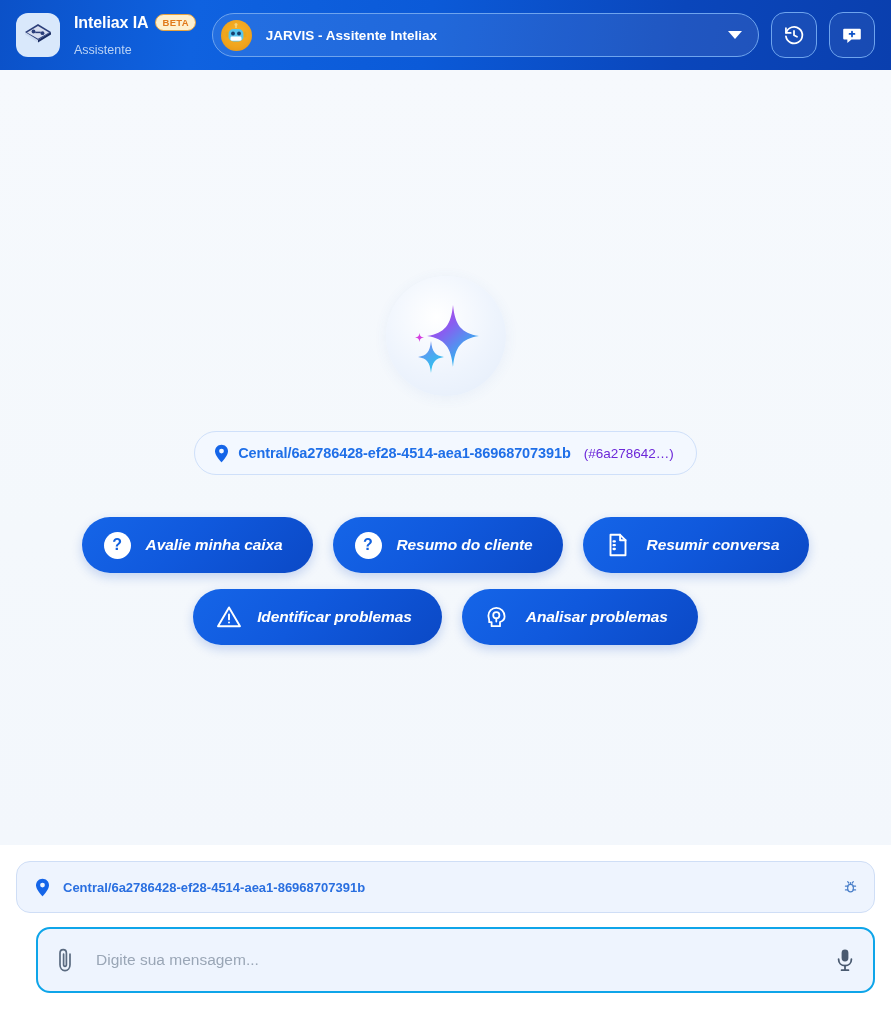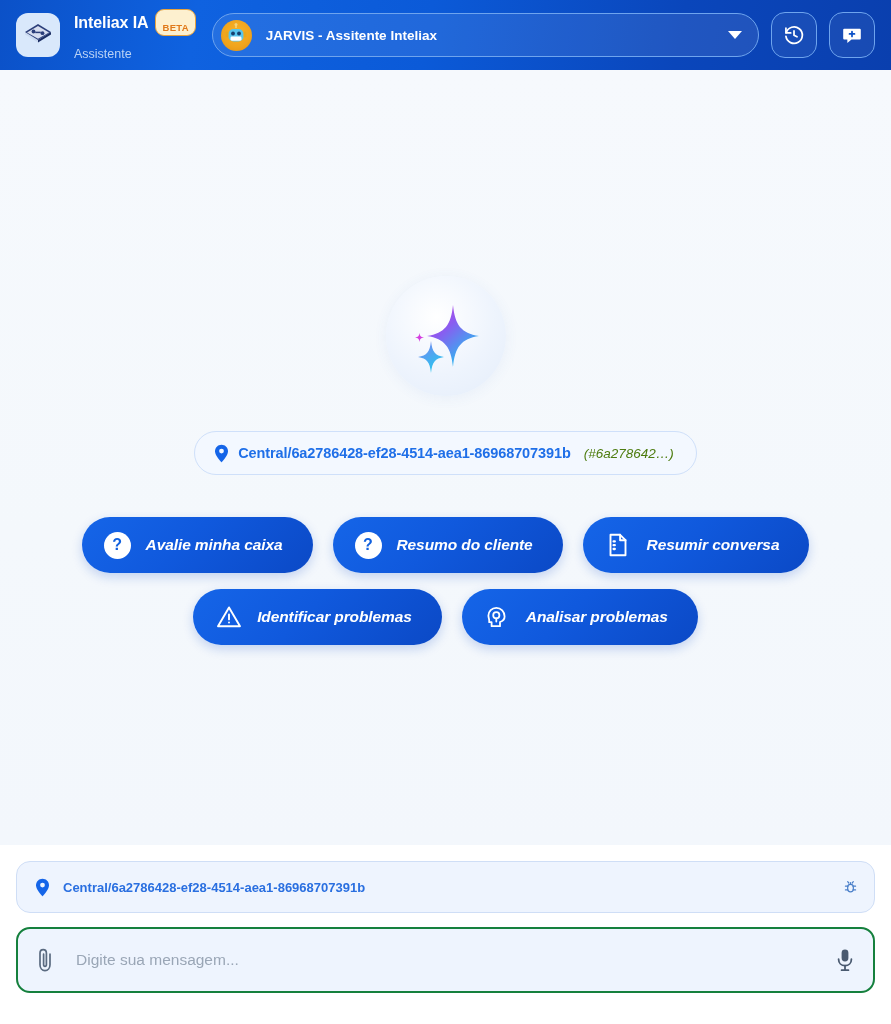--- a/index.html
+++ b/index.html
@@ -62,21 +62,21 @@
     letter-spacing: -0.1px;
     white-space: nowrap;
   }
   .beta-badge {
     background: #fdf0cf;
     color: #e0791a;
     border: 1.3px solid #e8a33d;
     border-radius: 9px;
     font-size: 9.5px;
     font-weight: bold;
-    padding: 13px 6px 2px;
+    padding: 3px 6px 2px;
     letter-spacing: 0.3px;
     line-height: 1.1;
   }
   .brand-sub {
     color: #b9d2f5;
     font-size: 12.5px;
     margin-top: 11px;
     white-space: nowrap;
   }
 
@@ -168,25 +168,24 @@
     padding: 0 22px 0 19px;
   }
   .chip-text {
     color: #1f6fe8;
     font-size: 14.5px;
     font-weight: bold;
     white-space: nowrap;
     letter-spacing: -0.1px;
   }
   .chip-short {
-    color: #4d7c0f;
+    color: #6d28d9;
     font-size: 13.5px;
     white-space: nowrap;
     margin-left: 4px;
-    font-style: italic;
   }
 
   .actions {
     margin-top: 42px;
     width: 780px;
     display: flex;
     flex-wrap: wrap;
     justify-content: center;
     gap: 16px 20px;
   }
@@ -257,27 +256,28 @@
     font-size: 13px;
     font-weight: bold;
     flex: 1 1 auto;
     white-space: nowrap;
     overflow: hidden;
     text-overflow: ellipsis;
   }
 
   .input-row {
     height: 66px;
-    border: 2px solid #15803d;
+    border: 2px solid #0ea5e9;
     border-radius: 14px;
     background: #eef4fe;
     display: flex;
     align-items: center;
     padding: 0 18px 0 16px;
     gap: 14px;
+    margin-left: 20px;
   }
   .msg-input {
     flex: 1 1 auto;
     border: none;
     outline: none;
     background: transparent;
     font-family: "Liberation Sans", sans-serif;
     font-size: 15.5px;
     color: #2c3a4e;
     padding: 0 6px;

